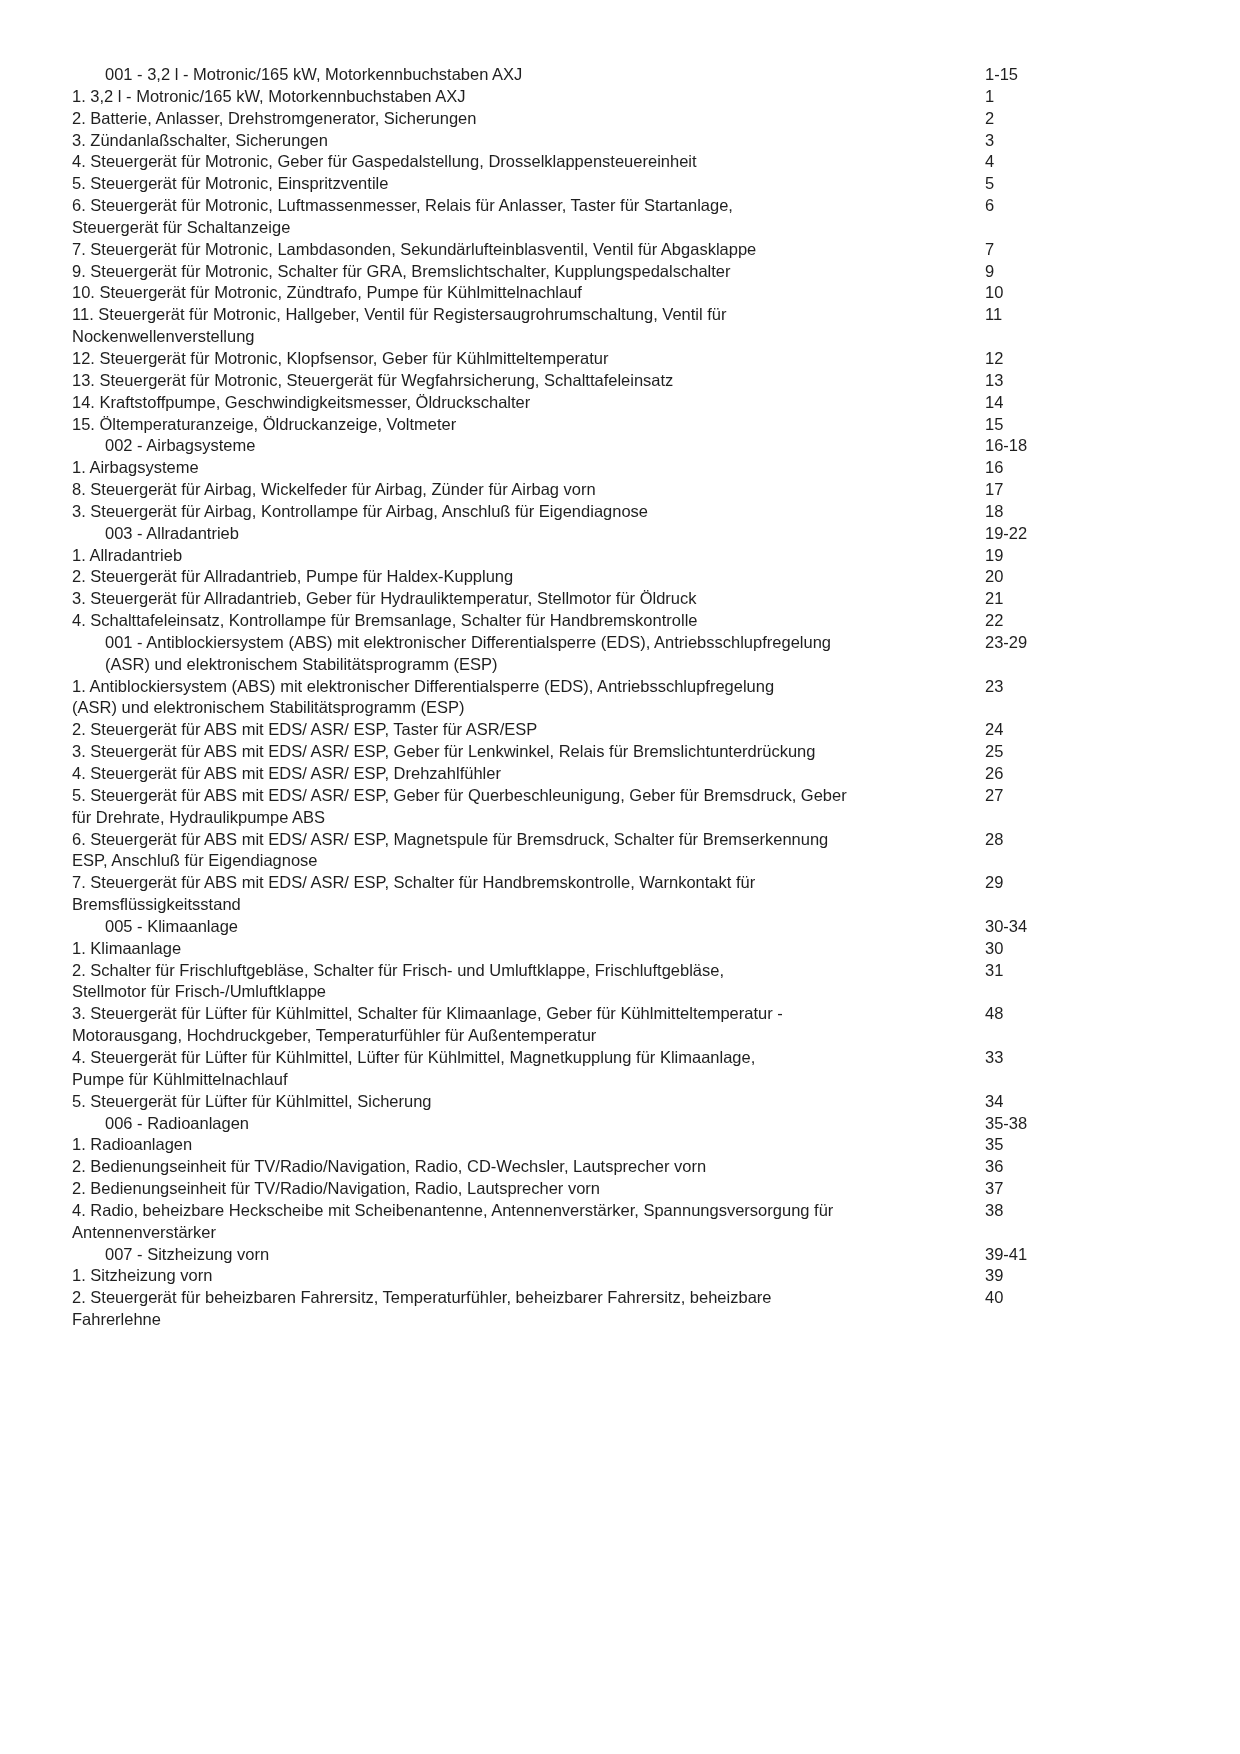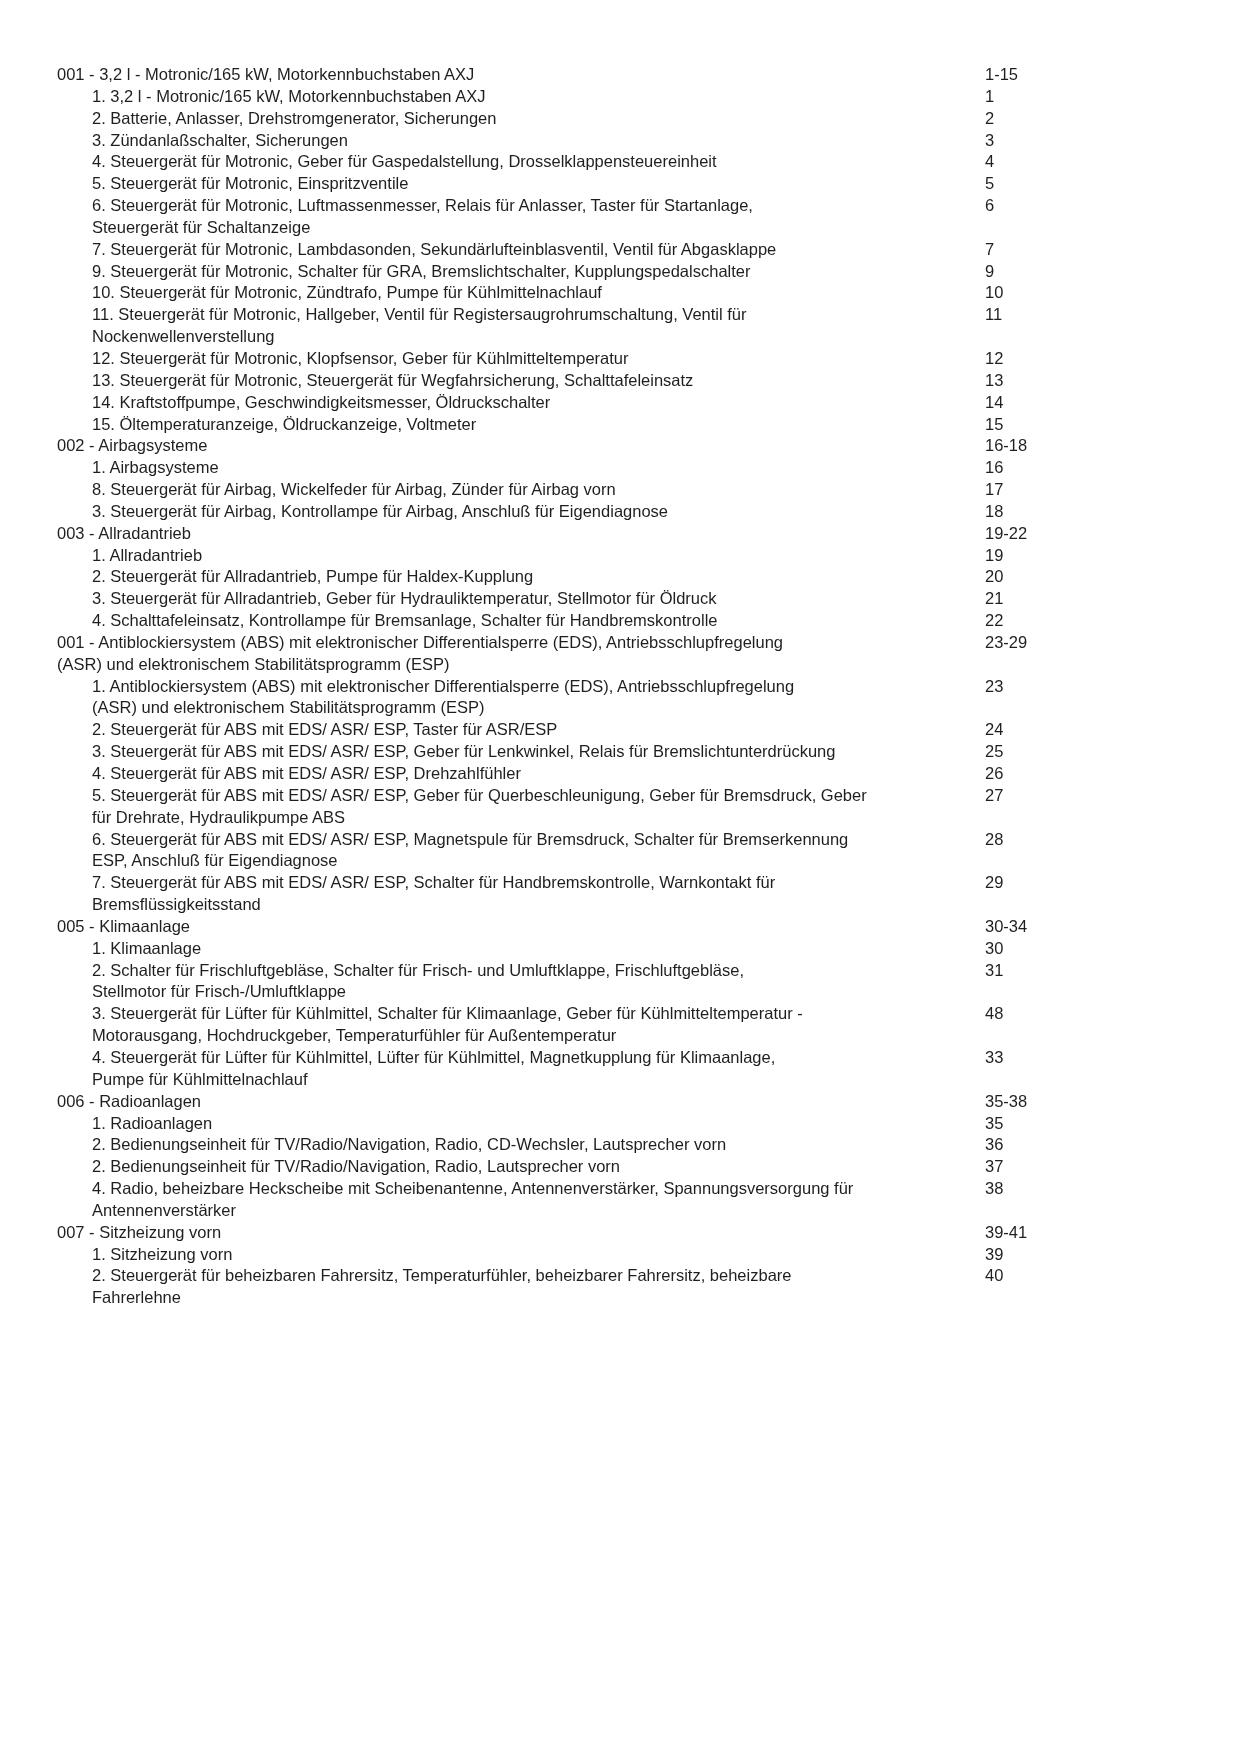--- a/index.html
+++ b/index.html
@@ -26,23 +26,24 @@
   }
   .row {
     position: relative;
     width: 100%;
   }
   .entry-text {
     white-space: pre-line;
   }
   .section-row .entry-text {
     padding-left: 57px;
+    margin-left: 48px;
   }
   .entry-row .entry-text {
-    padding-left: 92px;
+    padding-left: 72px;
   }
   .page-num {
     position: absolute;
     top: 0;
     left: 985px;
     white-space: nowrap;
   }
 </style>
 </head>
 <body>
@@ -200,20 +201,24 @@
       <div class="row entry-row">
         <div class="entry-text">3. Steuergerät für Lüfter für Kühlmittel, Schalter für Klimaanlage, Geber für Kühlmitteltemperatur -
 Motorausgang, Hochdruckgeber, Temperaturfühler für Außentemperatur</div>
         <div class="page-num">48</div>
       </div>
       <div class="row entry-row">
         <div class="entry-text">4. Steuergerät für Lüfter für Kühlmittel, Lüfter für Kühlmittel, Magnetkupplung für Klimaanlage,
 Pumpe für Kühlmittelnachlauf</div>
         <div class="page-num">33</div>
       </div>
+      <div class="row entry-row">
+        <div class="entry-text">5. Steuergerät für Lüfter für Kühlmittel, Sicherung</div>
+        <div class="page-num">34</div>
+      </div>
       <div class="row section-row">
         <div class="entry-text">006 - Radioanlagen</div>
         <div class="page-num">35-38</div>
       </div>
       <div class="row entry-row">
         <div class="entry-text">1. Radioanlagen</div>
         <div class="page-num">35</div>
       </div>
       <div class="row entry-row">
         <div class="entry-text">2. Bedienungseinheit für TV/Radio/Navigation, Radio, CD-Wechsler, Lautsprecher vorn</div>

